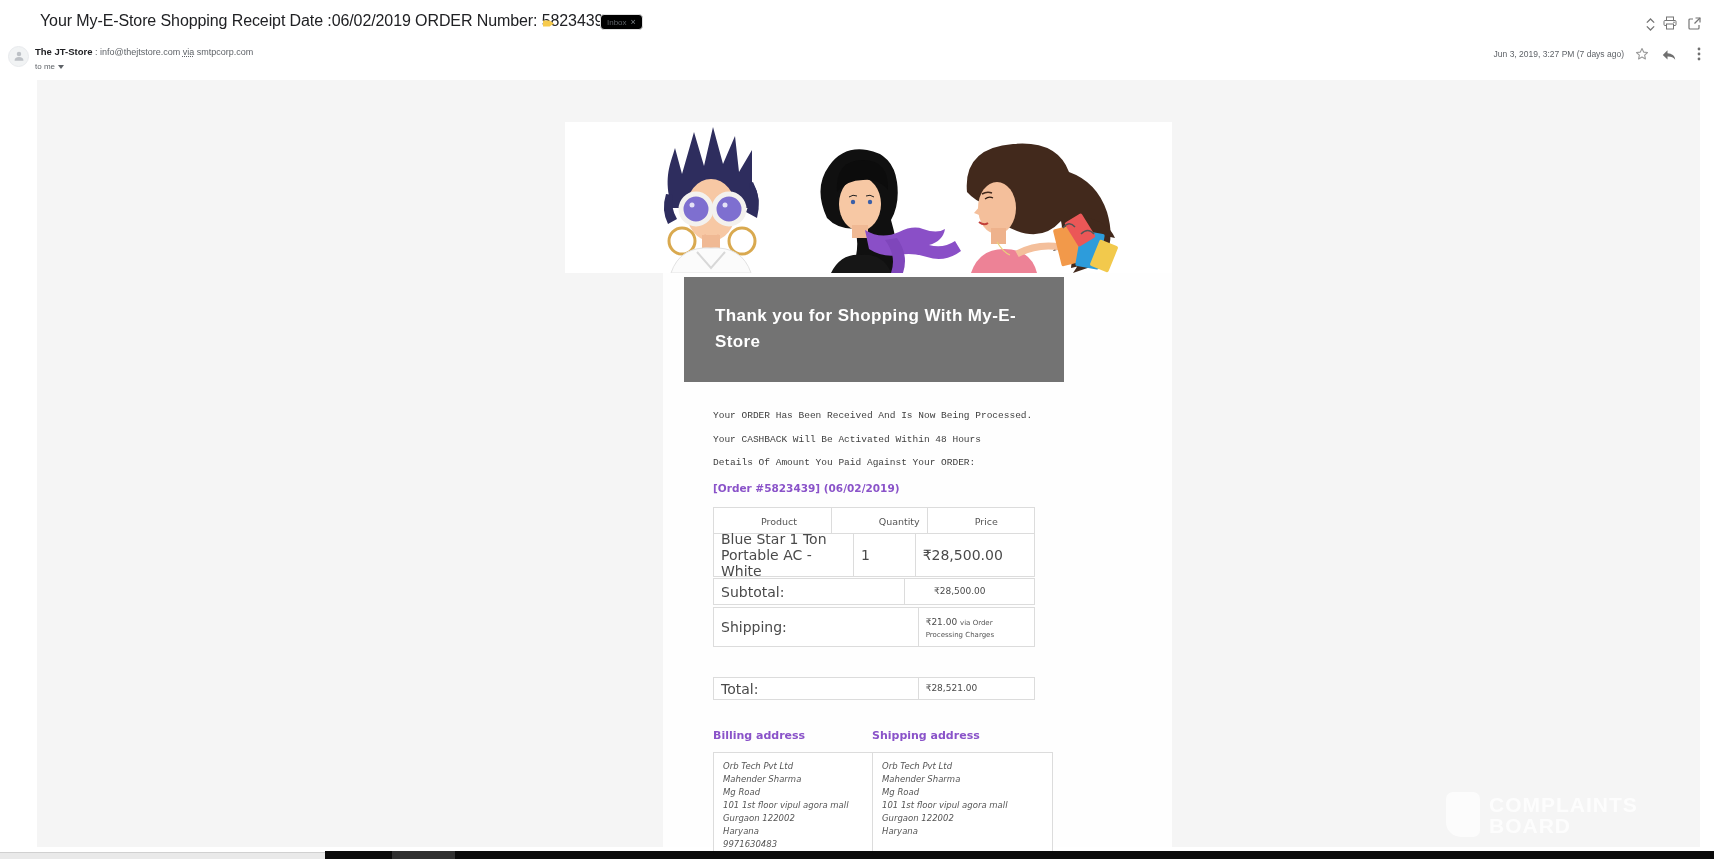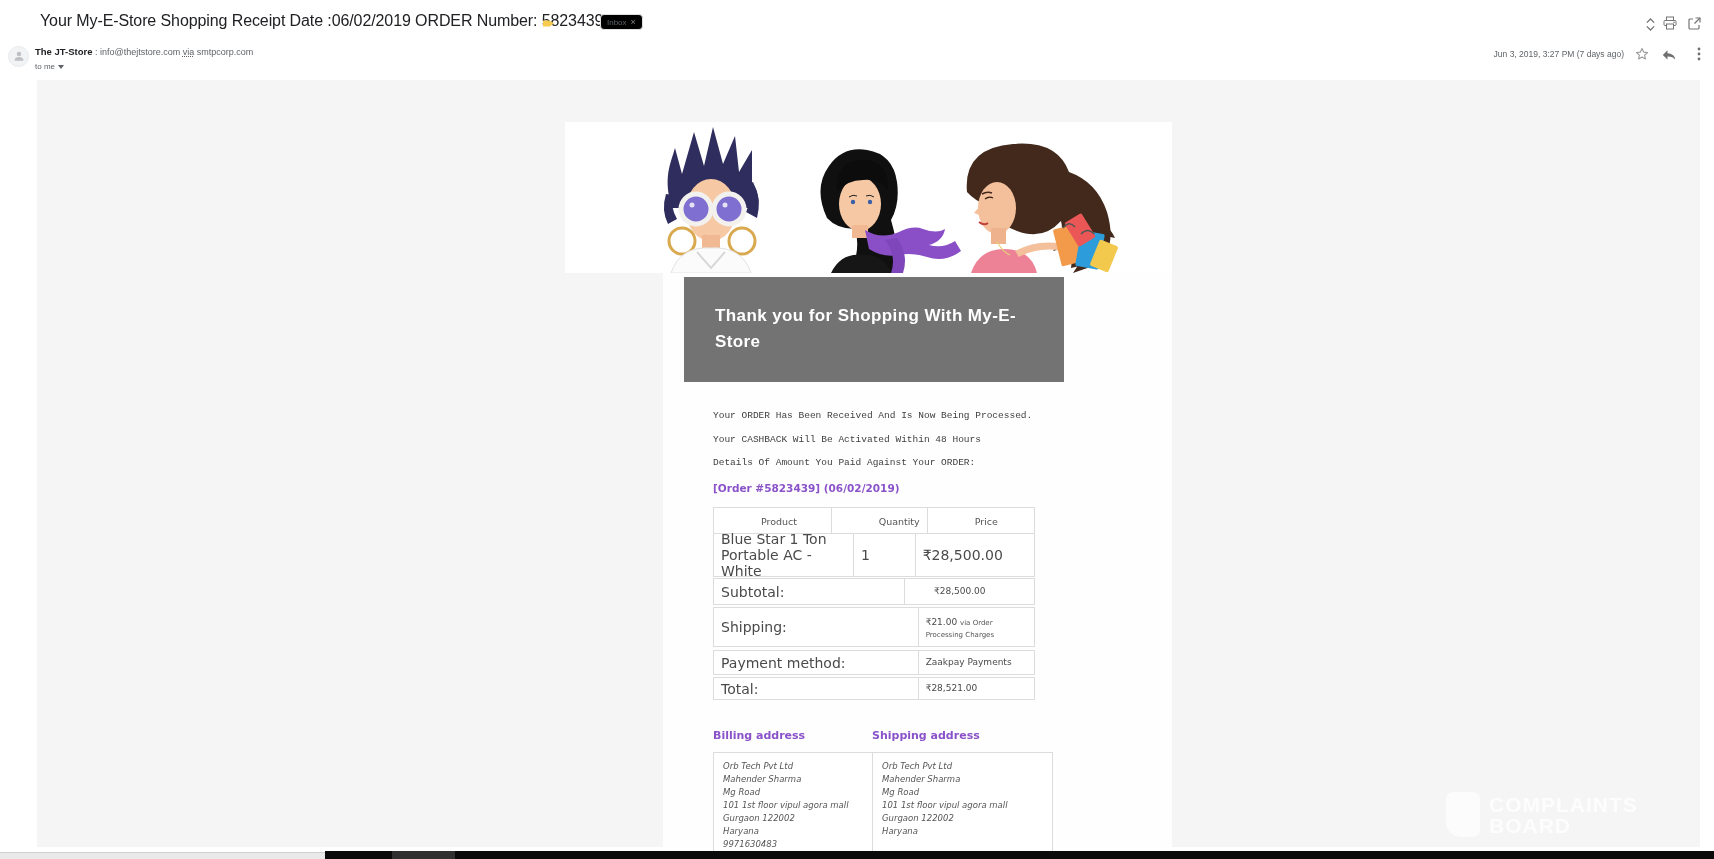--- a/index.html
+++ b/index.html
@@ -233,26 +233,20 @@
       <div class="sum-val">
           <div class="sum-val-inner"><span>₹28,500.00</span></div>
         </div>
     </div>
     <div class="abs trow r-ship">
       <div class="cell sum-label">Shipping:</div>
       <div class="sum-val">
           <div class="sum-val-inner"><span>₹21.00 </span><span class="sum-note">via Order Processing Charges</span></div>
         </div>
     </div>
-    <div class="abs trow r-pay">
-      <div class="cell sum-label">Payment method:</div>
-      <div class="sum-val">
-          <div class="sum-val-inner"><span>Zaakpay Payments</span></div>
-        </div>
-    </div>
     <div class="abs trow r-tot">
       <div class="cell sum-label">Total:</div>
       <div class="sum-val">
           <div class="sum-val-inner"><span>₹28,521.00</span></div>
         </div>
     </div>
 
     <div class="abs addr-head" style="left:676px;">Billing address</div>
     <div class="abs addr-head" style="left:835px;">Shipping address</div>
     <div class="abs addrbox b-box">

